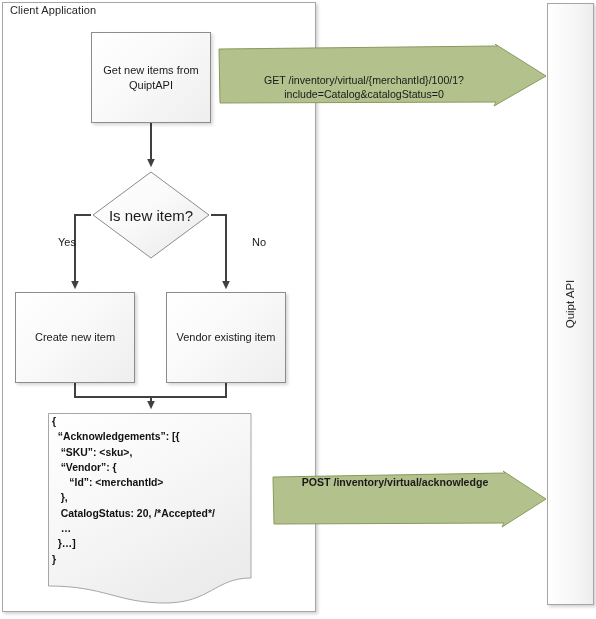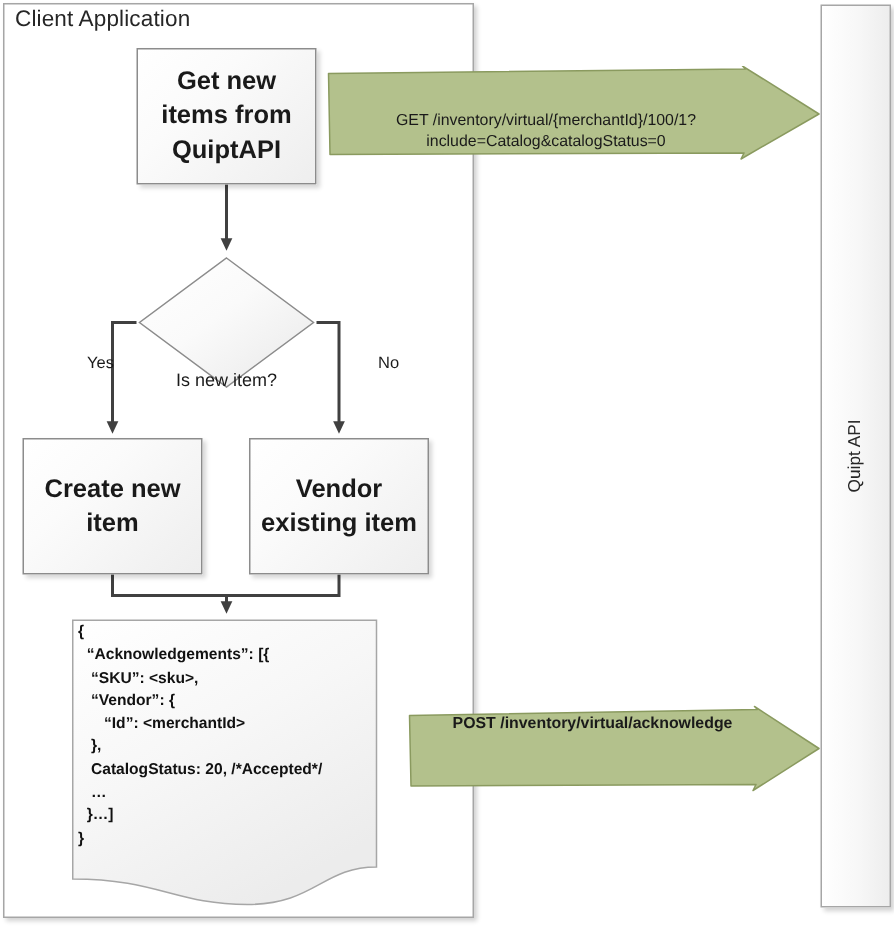--- a/index.html
+++ b/index.html
@@ -28,21 +28,21 @@
     background: #ffffff;
     box-shadow: 2px 2px 3px rgba(0,0,0,0.18);
   }
   #client-lane {
     left: 2px; top: 2px;
     width: 314px; height: 610px;
     background: #ffffff;
   }
   #client-lane-label {
     left: 10px; top: 4px;
-    font-size: 15px;
+    font-size: 11px;
     color: #262626;
     letter-spacing: 0.1px;
   }
   #api-lane {
     left: 547px; top: 3px;
     width: 47px; height: 602px;
     background: linear-gradient(to right, #ffffff 0%, #f7f7f7 55%, #ededed 100%);
   }
   #api-lane-label {
     left: 547px; top: 3px;
@@ -60,41 +60,40 @@
 
   
   .proc {
     border: 1px solid #8c8c8c;
     background: linear-gradient(135deg, #ffffff 0%, #fbfbfb 35%, #eeeeee 100%);
     box-shadow: 2px 2px 3px rgba(0,0,0,0.16);
     display: flex;
     align-items: center;
     justify-content: center;
     text-align: center;
-    font-size: 17px;
+    font-size: 11px;
     color: #1a1a1a;
     line-height: 1.35;
     padding: 0 6px;
-    font-weight: bold;
   }
   #box-get   { left: 91px;  top: 32px;  width: 120px; height: 91px; }
   #box-create{ left: 15px;  top: 292px; width: 120px; height: 91px; }
   #box-update{ left: 166px; top: 292px; width: 120px; height: 91px; }
 
   
   #decision-wrap {
     left: 91px; top: 170px;
     width: 120px; height: 90px;
   }
   #decision-wrap svg { display: block; }
   #decision-label {
     left: 91px; top: 170px;
     width: 120px; height: 90px;
-    display: flex; align-items: flex-end; justify-content: center;
-    font-size: 12px; color: #1a1a1a;
+    display: flex; align-items: center; justify-content: center;
+    font-size: 15px; color: #1a1a1a;
     pointer-events: none;
   }
 
   
   #doc-shape { left: 45px; top: 410px; width: 212px; height: 196px; }
   #doc-shape svg { display: block; }
   #doc-text {
     left: 52px; top: 414px;
     width: 200px;
     font-size: 10.4px;

